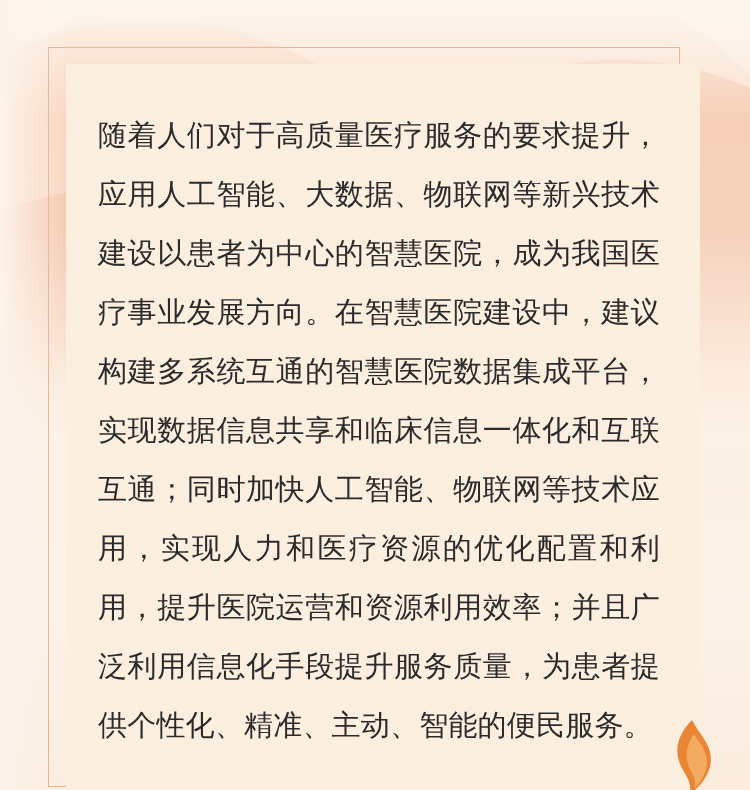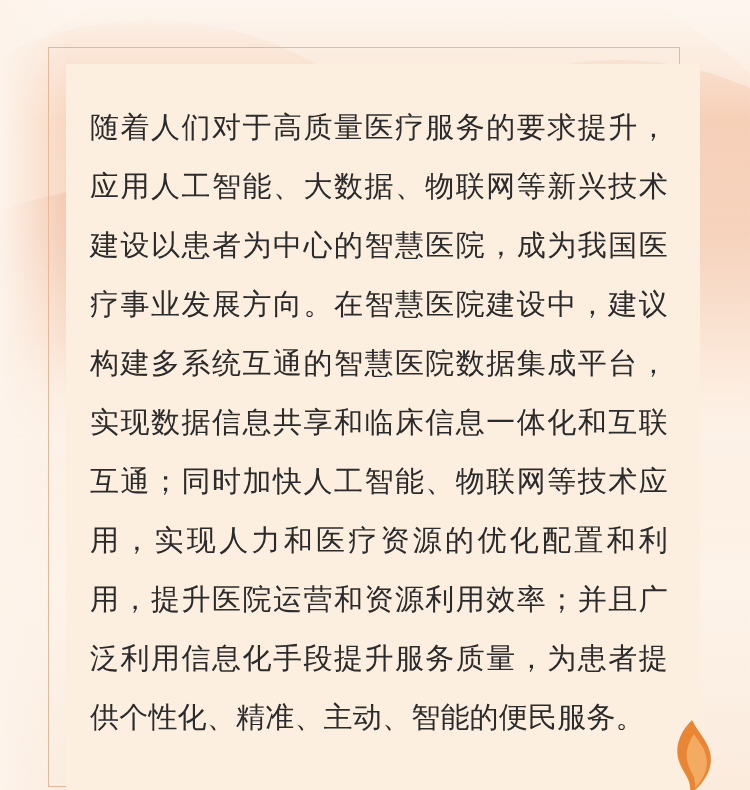--- a/index.html
+++ b/index.html
@@ -121,21 +121,21 @@
 
   .body-text {
     font-family: "Liberation Sans", sans-serif;
     font-size: 29px;
     line-height: 59px;
     color: #2b2b2b;
     letter-spacing: 0.2px;
     text-align: justify;
     text-justify: inter-ideograph;
     white-space: pre-wrap;
-    margin: 4px;
+    margin: 12px;
   }
 
   
   .corner-flourish {
     position: absolute;
     right: 28px;
     bottom: -6px;
     width: 64px;
     height: 78px;
     pointer-events: none;

